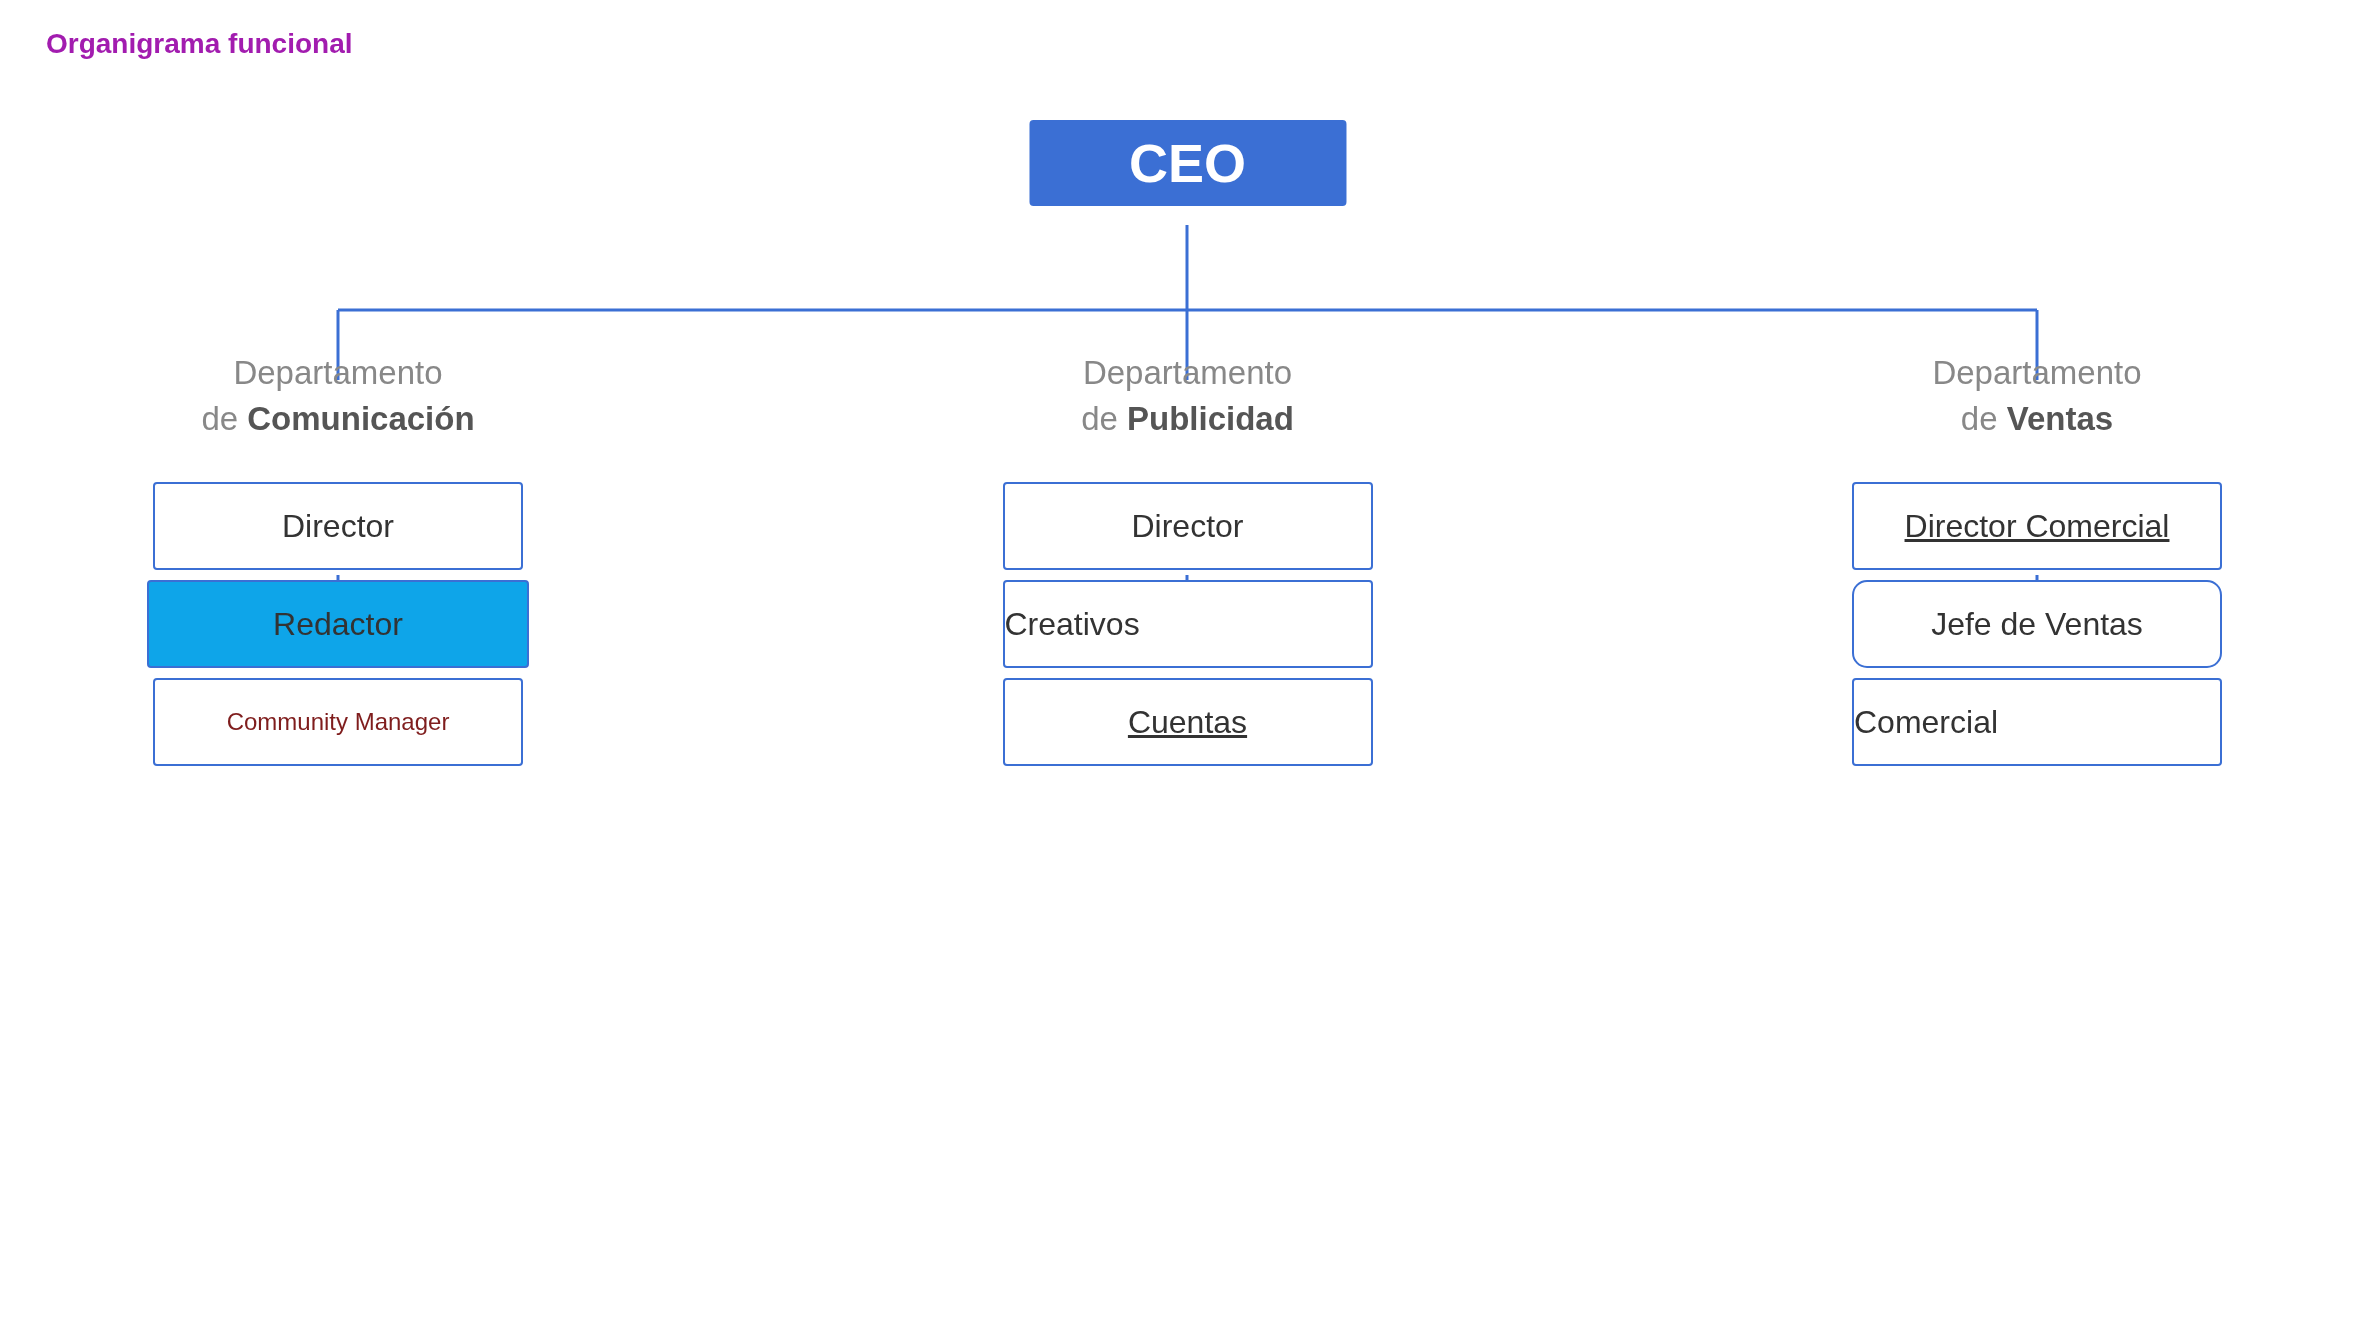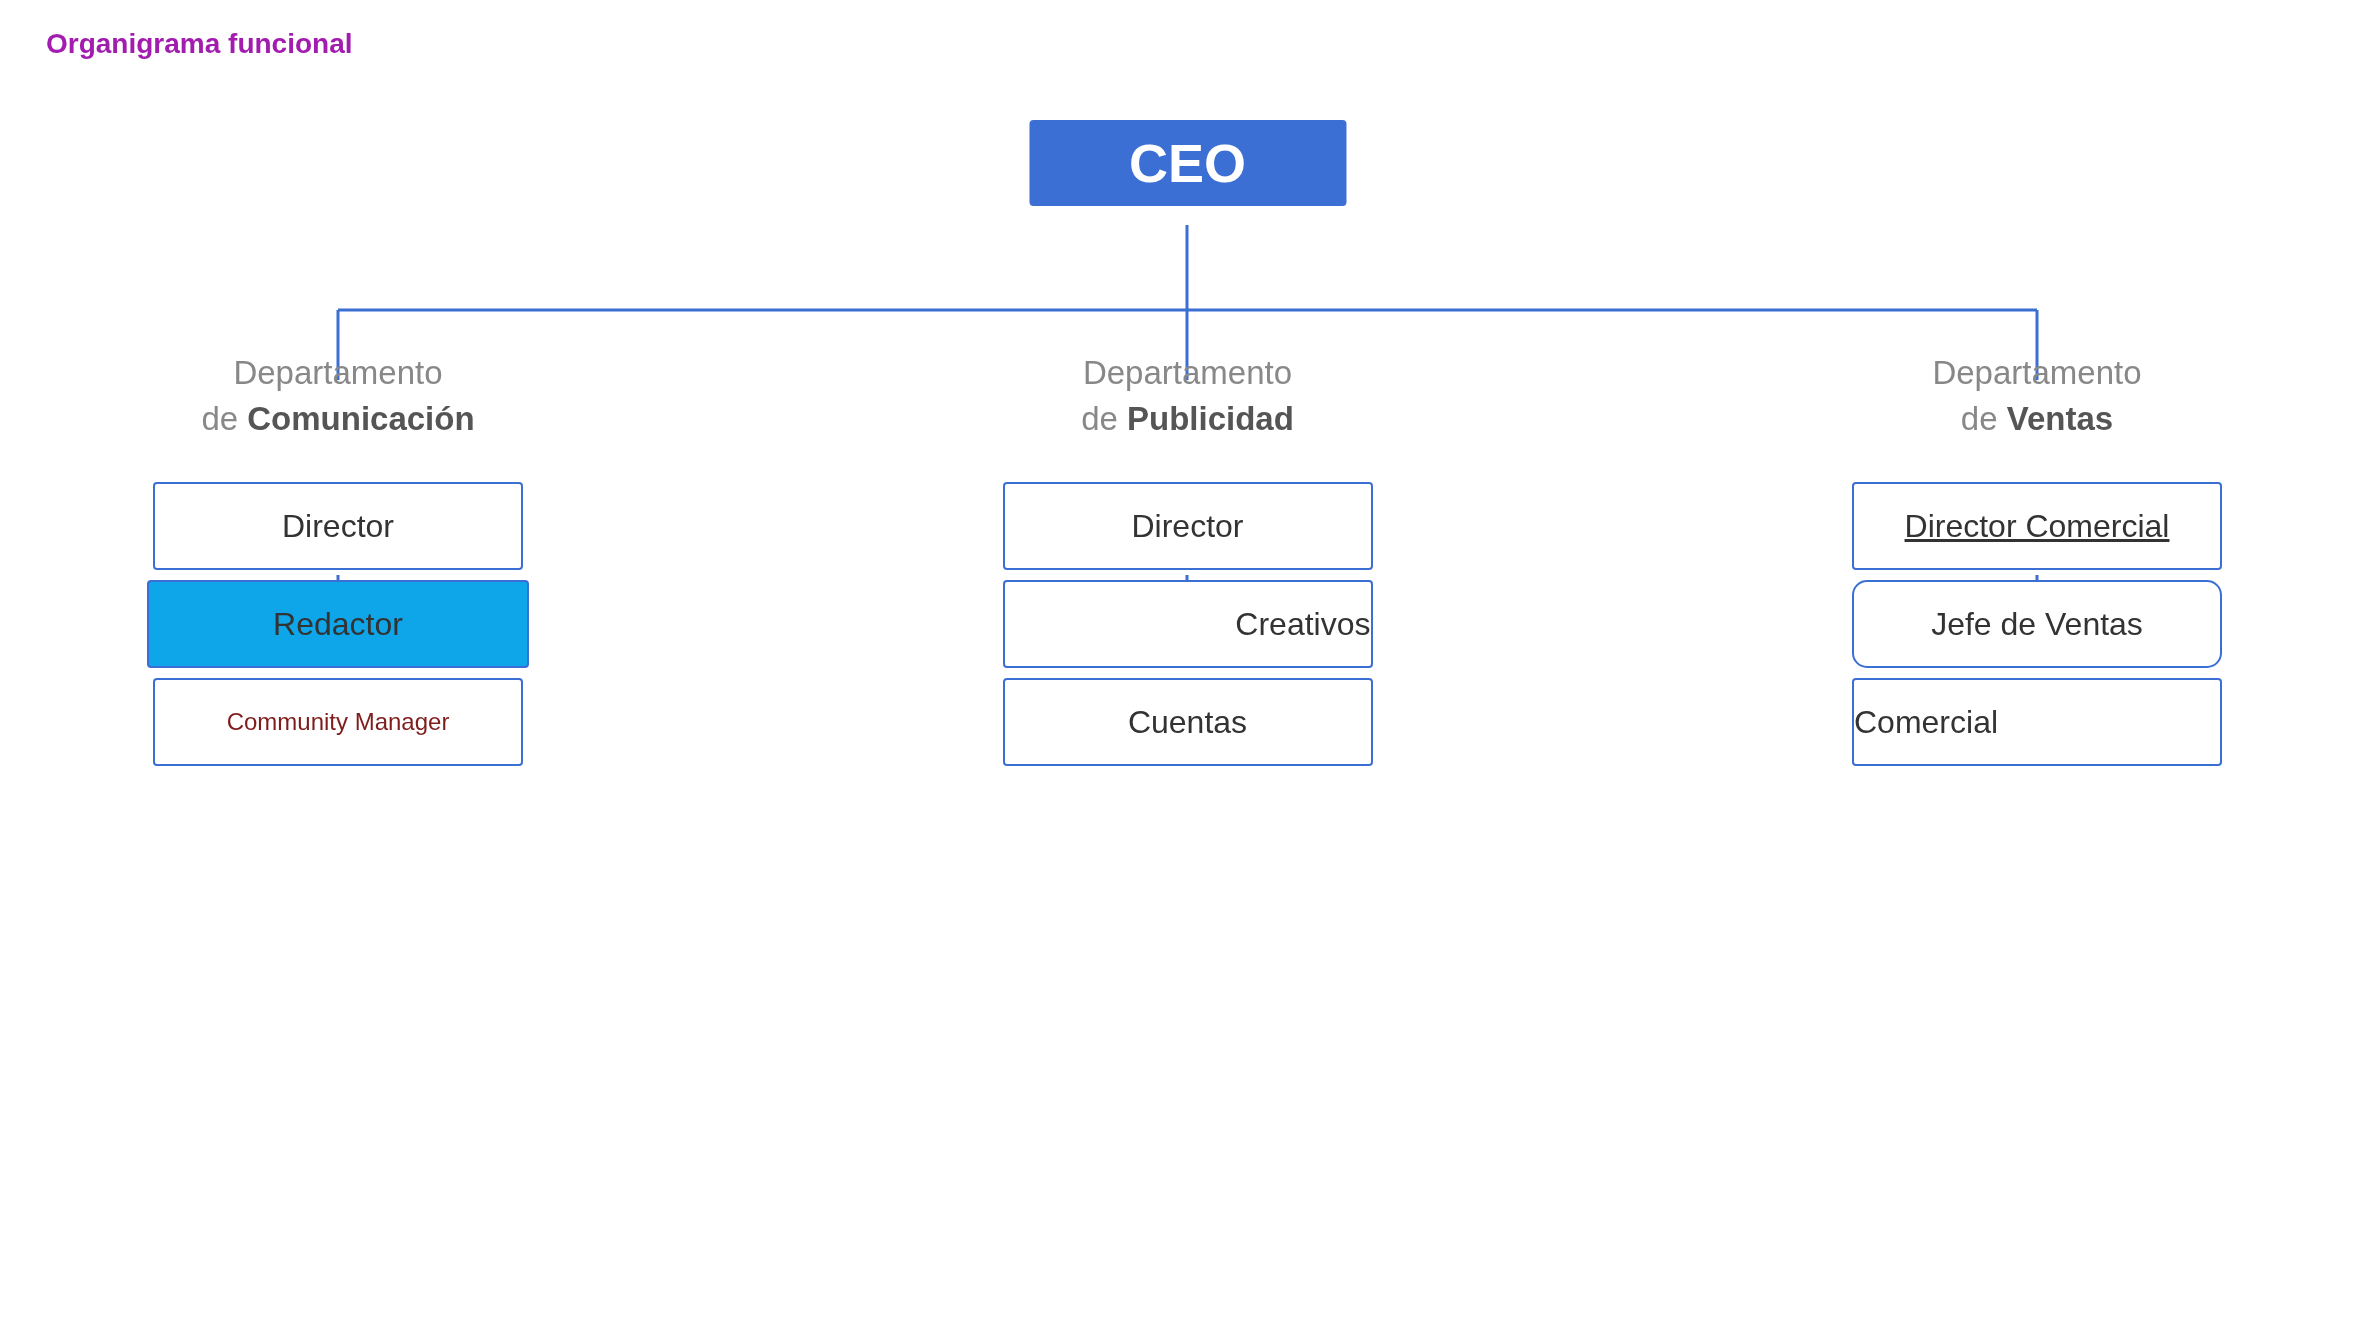--- a/index.html
+++ b/index.html
@@ -88,24 +88,24 @@
   </div>
 
   <div style="position:absolute; left:50%; transform:translateX(-50%); top:350px; width:400px; display:flex; flex-direction:column; align-items:center;">
     <div style="font-size:33px; color:#888; text-align:center; line-height:1.4; margin-bottom:40px;">
       <span>Departamento</span><br>
       <span>de </span><strong style="color:#555; font-weight:700;">Publicidad</strong>
     </div>
     <div style="border:2px solid #3b6fd4; border-radius:4px; width:370px; height:88px; display:flex; align-items:center; justify-content:center; font-size:32px; color:#333; background:#fff; margin-bottom:10px;">
       <span>Director</span>
     </div>
-    <div style="border:2px solid #3b6fd4; border-radius:4px; width:370px; height:88px; display:flex; align-items:center; justify-content:flex-end; font-size:32px; color:#333; background:#fff; margin-bottom:10px;">
+    <div style="border:2px solid #3b6fd4; border-radius:4px; width:370px; height:88px; display:flex; align-items:center; justify-content:flex-start; font-size:32px; color:#333; background:#fff; margin-bottom:10px;">
       <span>Creativos</span>
     </div>
-    <div style="border:2px solid #3b6fd4; border-radius:4px; width:370px; height:88px; display:flex; align-items:center; justify-content:center; font-size:32px; color:#333; background:#fff; margin-bottom:2px;">
+    <div style="border:2px solid #3b6fd4; border-radius:4px; width:370px; height:88px; display:flex; align-items:center; justify-content:center; font-size:32px; color:#333; background:#fff; margin-bottom:2px;text-decoration:underline;">
       <span>Cuentas</span>
     </div>
   </div>
 
   <div style="position:absolute; right:138px; top:350px; width:400px; display:flex; flex-direction:column; align-items:center;">
     <div style="font-size:33px; color:#888; text-align:center; line-height:1.4; margin-bottom:40px;">
       <span>Departamento</span><br>
       <span>de </span><strong style="color:#555; font-weight:700;">Ventas</strong>
     </div>
     <div style="border:2px solid #3b6fd4; border-radius:4px; width:370px; height:88px; display:flex; align-items:center; justify-content:center; font-size:32px; color:#333; background:#fff; margin-bottom:10px;text-decoration:underline;">

